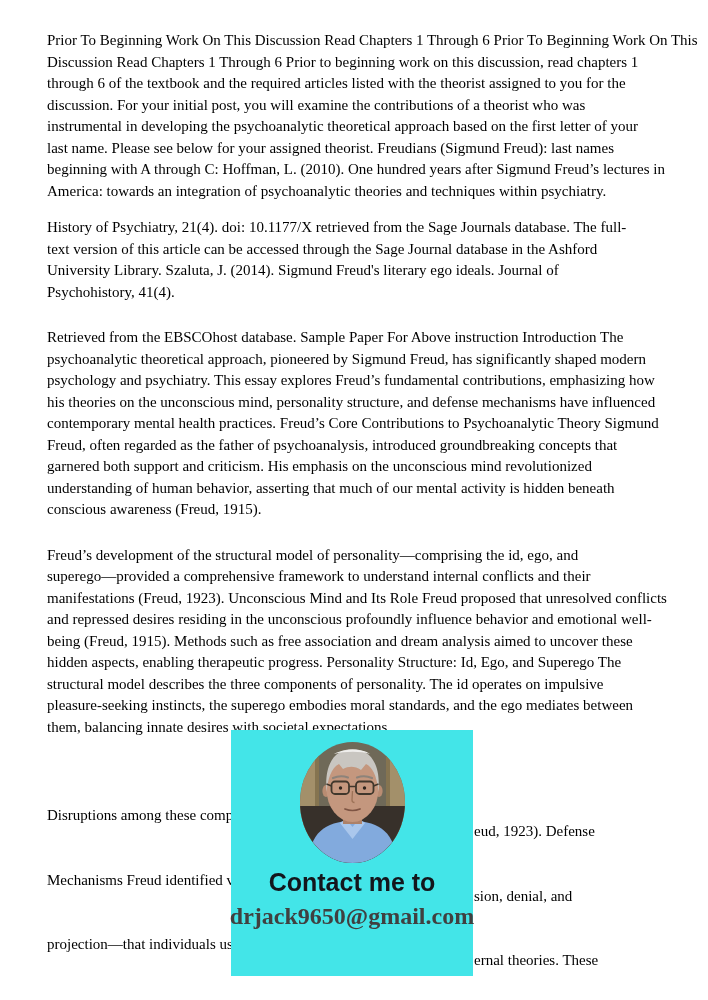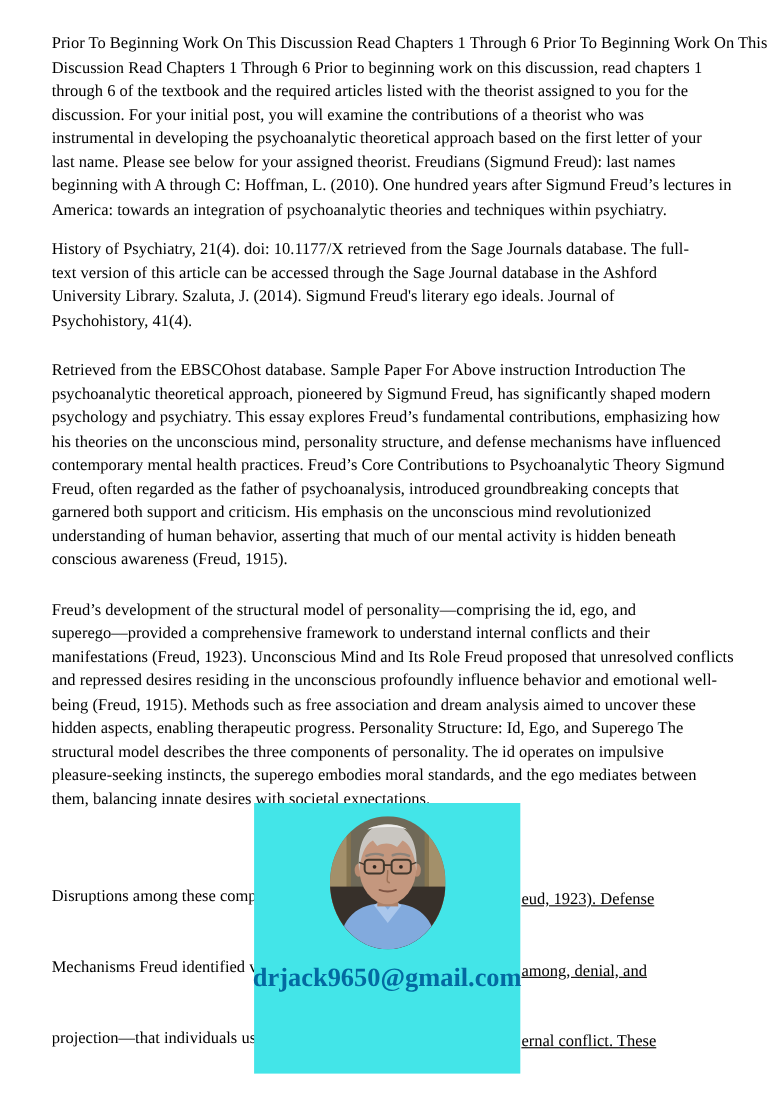--- a/index.html
+++ b/index.html
@@ -11,40 +11,40 @@
   }
   .doc{
     position:absolute;left:47px;top:30px;width:640px;
     font-size:15px;line-height:21.5px;
   }
   .para{white-space:pre;margin:0 0 24px 0;}
   .para.p1{margin-bottom:15px;}
   .para.p4{}
   .p5{margin:0;}
   .p5line{position:relative;height:21.5px;line-height:21.5px;white-space:nowrap;}
-  .p5r{position:absolute;left:427px;top:3px;text-decoration:underline;}
+  .p5r{position:absolute;left:427px;top:16px;}
   .p5line:nth-child(5) .p5r{left:424px;}
 
   .card{
     position:absolute;left:231px;top:730px;width:242px;height:246px;
     background:#43e5e8;
     display:flex;flex-direction:column;align-items:center;
     cursor:pointer;
   }
   .photo{margin-top:12px;width:105px;height:121px;display:block;}
   .card-heading{
     margin-top:6px;
     font-family:"Liberation Sans", sans-serif;
     font-weight:700;font-size:25px;line-height:27px;
     color:#13161c;text-align:center;
   }
   .card-email{
     margin-top:7px;
     font-family:"Liberation Serif", serif;
-    font-weight:700;font-size:24px;line-height:26px;color:#0369a1;
+    font-weight:700;font-size:24px;line-height:26px;color:#404040;
   }
 </style>
 </head>
 <body>
 
 <div class="doc">
   <div class="para p1">Prior To Beginning Work On This Discussion Read Chapters 1 Through 6 Prior To Beginning Work On This
 Discussion Read Chapters 1 Through 6 Prior to beginning work on this discussion, read chapters 1
 through 6 of the textbook and the required articles listed with the theorist assigned to you for the
 discussion. For your initial post, you will examine the contributions of a theorist who was
@@ -69,22 +69,22 @@
 superego—provided a comprehensive framework to understand internal conflicts and their
 manifestations (Freud, 1923). Unconscious Mind and Its Role Freud proposed that unresolved conflicts
 and repressed desires residing in the unconscious profoundly influence behavior and emotional well-
 being (Freud, 1915). Methods such as free association and dream analysis aimed to uncover these
 hidden aspects, enabling therapeutic progress. Personality Structure: Id, Ego, and Superego The
 structural model describes the three components of personality. The id operates on impulsive
 pleasure-seeking instincts, the superego embodies moral standards, and the ego mediates between
 them, balancing innate desires with societal expectations.</div>
   <div class="para p5">
     <div class="p5line"><span class="p5l">Disruptions among these compo</span><span class="p5r">eud, 1923). Defense</span></div>
-    <div class="p5line"><span class="p5l">Mechanisms Freud identified va</span><span class="p5r">among, denial, and</span></div>
-    <div class="p5line"><span class="p5l">projection—that individuals use</span><span class="p5r">ernal conflict. These</span></div>
+    <div class="p5line"><span class="p5l">Mechanisms Freud identified va</span><span class="p5r">sion, denial, and</span></div>
+    <div class="p5line"><span class="p5l">projection—that individuals use</span><span class="p5r">ernal theories. These</span></div>
     <div class="p5line"><span class="p5l">mechanisms serve to protect the</span><span class="p5r">contribute to maladaptive</span></div>
     
     
     
     
   </div>
 </div>
 
 <div class="card" style="background: rgb(67, 229, 232);">
   <svg class="photo" viewBox="0 0 105 121" xmlns="http://www.w3.org/2000/svg">
@@ -114,15 +114,16 @@
       <circle cx="64.5" cy="46" r="1.7" fill="#2e241d"></circle>
       <rect x="31.5" y="39.5" width="17.5" height="12.5" rx="3.5" fill="none" stroke="#40372c" stroke-width="1.8"></rect>
       <rect x="56" y="39.5" width="17.5" height="12.5" rx="3.5" fill="none" stroke="#40372c" stroke-width="1.8"></rect>
       <path d="M49,44.5 L56,44.5" stroke="#40372c" stroke-width="1.6" fill="none"></path>
       <path d="M31.5,44 L26.5,42 M73.5,44 L78.5,42" stroke="#40372c" stroke-width="1.4" fill="none"></path>
       <path d="M52.5,49 L52,58 q0,2.5 2.5,2.5" stroke="#9c7257" stroke-width="1.3" fill="none"></path>
       <path d="M45,67 q7.5,3 15,0" stroke="#7e5443" stroke-width="1.7" fill="none" stroke-linecap="round"></path>
     </g>
   </svg>
   <div class="card-heading">
+    <div>Contact me to</div>
   </div>
   <div class="card-email">drjack9650@gmail.com</div>
 </div>
 
 </body></html>

